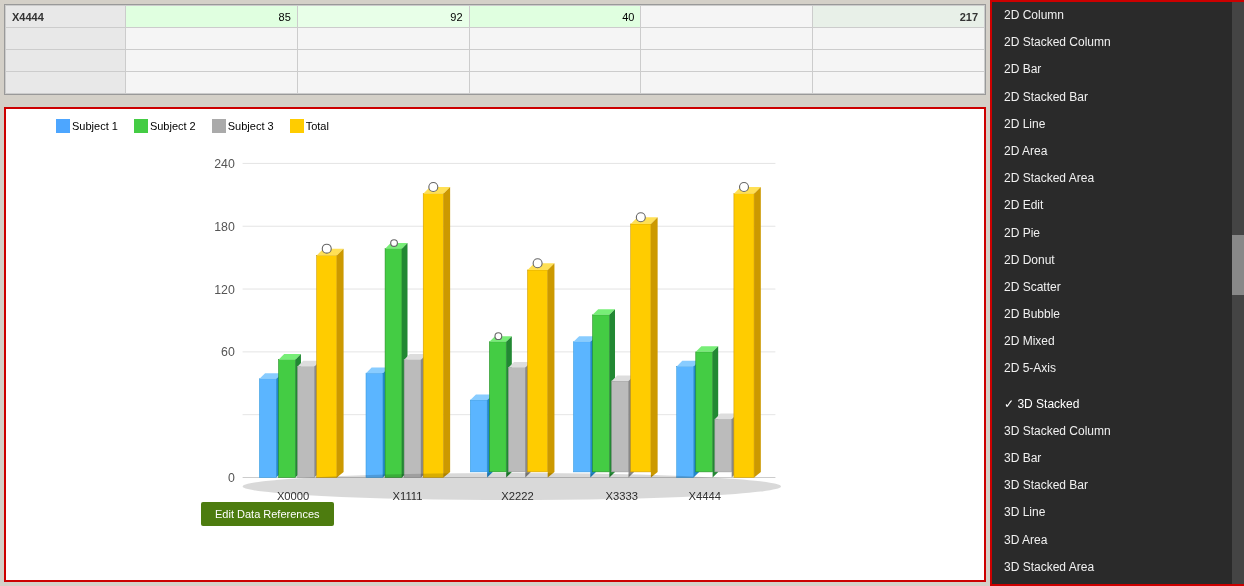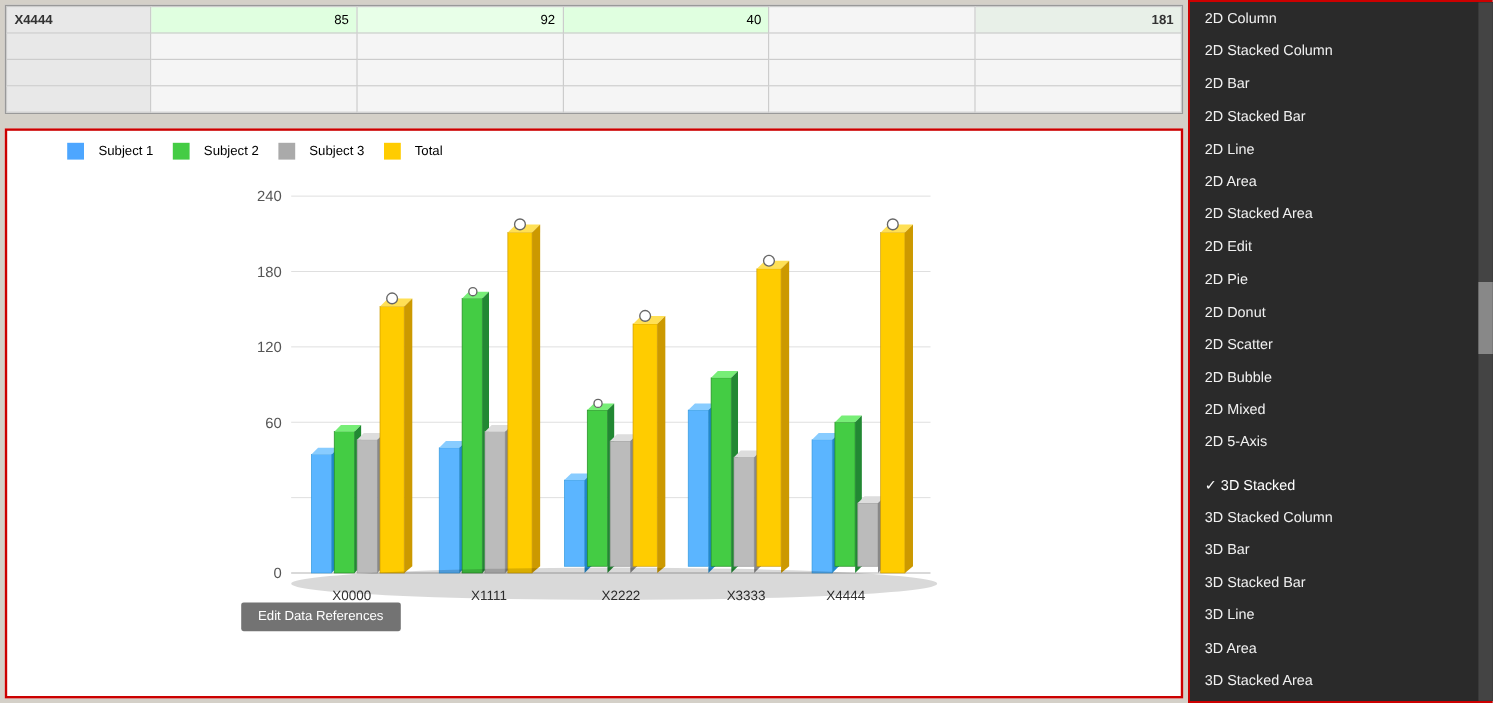--- a/index.html
+++ b/index.html
@@ -84,21 +84,21 @@
       display: flex;
       gap: 16px;
       margin-bottom: 8px;
       padding-left: 40px;
       flex-wrap: wrap;
     }
 
     .legend-item {
       display: flex;
       align-items: center;
-      gap: 12px;
+      gap: 2px;
       font-size: 11px;
     }
 
     .legend-color {
       width: 14px;
       height: 14px;
       display: inline-block;
     }
 
     
@@ -106,21 +106,21 @@
       position: relative;
       width: 100%;
       height: calc(100% - 36px);
     }
 
     
     #edit-data-btn {
       position: absolute;
       bottom: 30px;
       left: 185px;
-      background: #737373;
+      background: #4d7c0f;
       color: white;
       border: none;
       padding: 6px 14px;
       font-size: 11px;
       cursor: pointer;
       border-radius: 2px;
       z-index: 10;
     }
 
     
@@ -182,21 +182,21 @@
 
   <div id="table-area">
     <table>
       <tbody>
           <tr>
         <td class="cell-label">X4444</td>
         <td class="cell-highlight" style="text-align:right;margin-left:12px;">85</td>
         <td class="cell-highlight2" style="text-align:right;">92</td>
         <td class="cell-highlight" style="text-align:right;">40</td>
         <td class="cell-empty"></td>
-        <td class="cell-total" style="text-align:right; color:#333; font-weight:bold;">181</td>
+        <td class="cell-total" style="text-align:right; color:#333; font-weight:bold;">217</td>
       </tr>
       <tr>
         <td class="cell-label"></td>
         <td class="cell-empty"></td>
         <td class="cell-empty"></td>
         <td class="cell-empty"></td>
         <td class="cell-empty"></td>
         <td class="cell-empty"></td>
       </tr>
       <tr>

